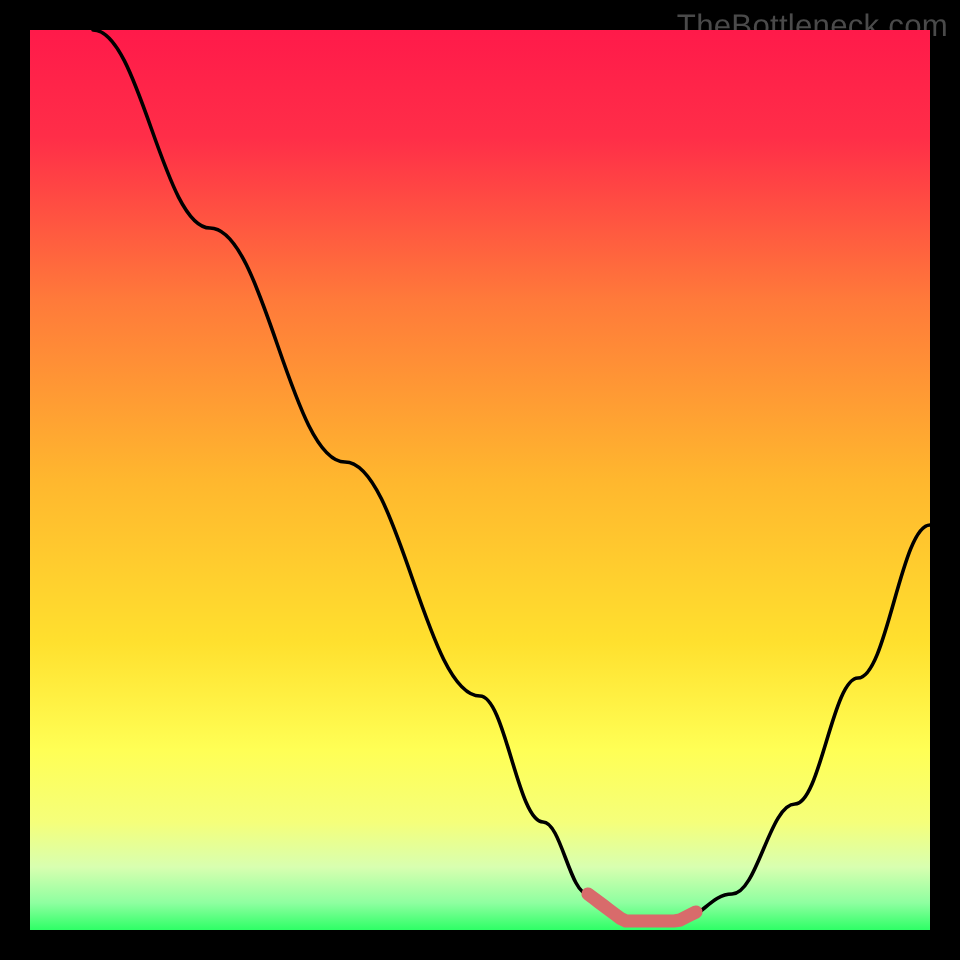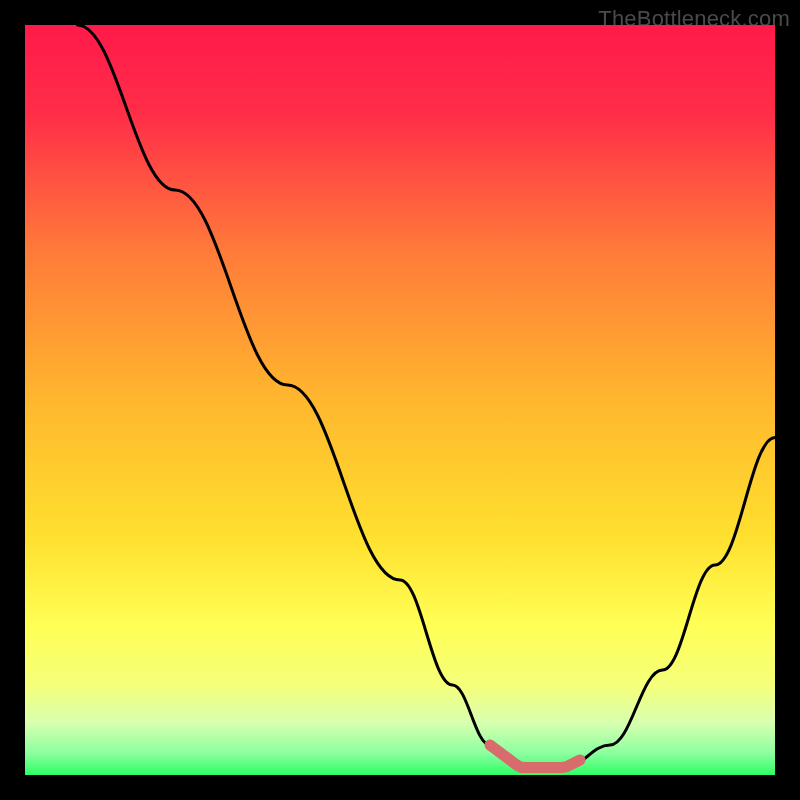--- a/index.html
+++ b/index.html
@@ -3,21 +3,21 @@
 <meta charset="utf-8">
 <style>
   * { margin: 0; padding: 0; box-sizing: border-box; }
   html, body { width: 800px; height: 800px; overflow: hidden; background: #000; }
   .container { position: relative; width: 800px; height: 800px; background: #000; }
   .watermark {
     position: absolute;
     top: 6px;
     right: 10px;
     font-family: Arial, Helvetica, sans-serif;
-    font-size: 22px;
+    font-size: 26px;
     color: #4a4a4a;
     font-weight: 500;
     letter-spacing: 0.2px;
   }
   .plot {
     position: absolute;
     left: 25px;
     top: 25px;
     width: 750px;
     height: 750px;

